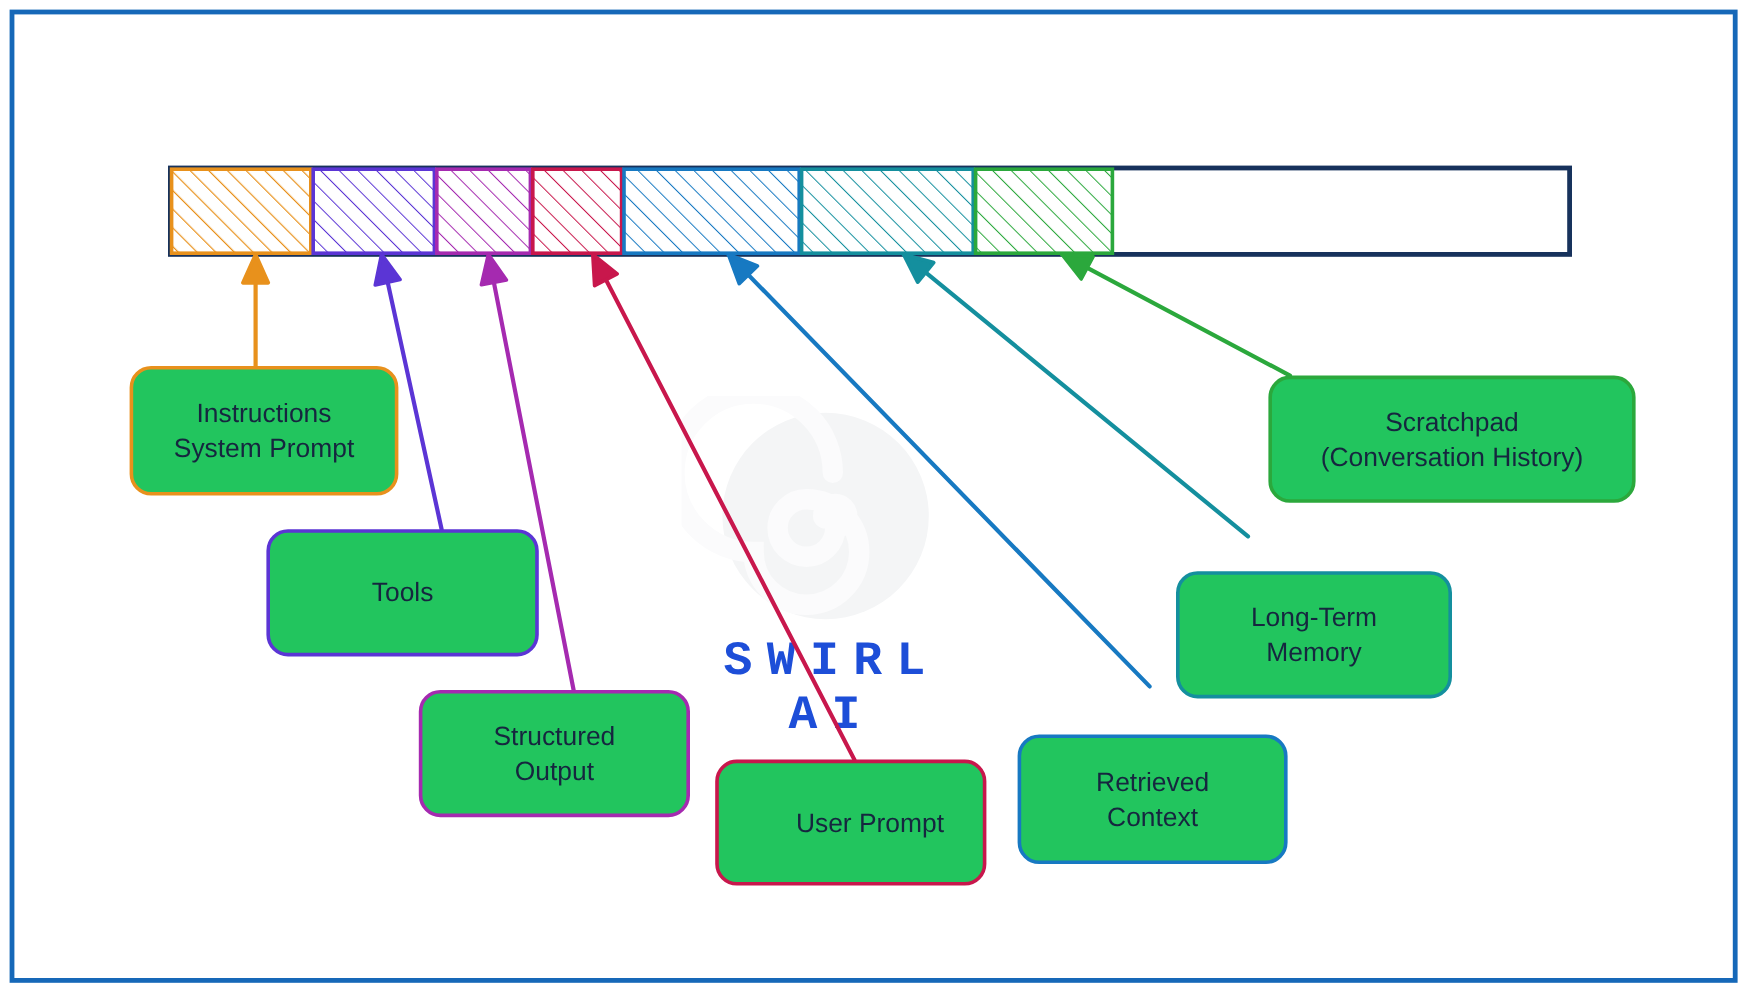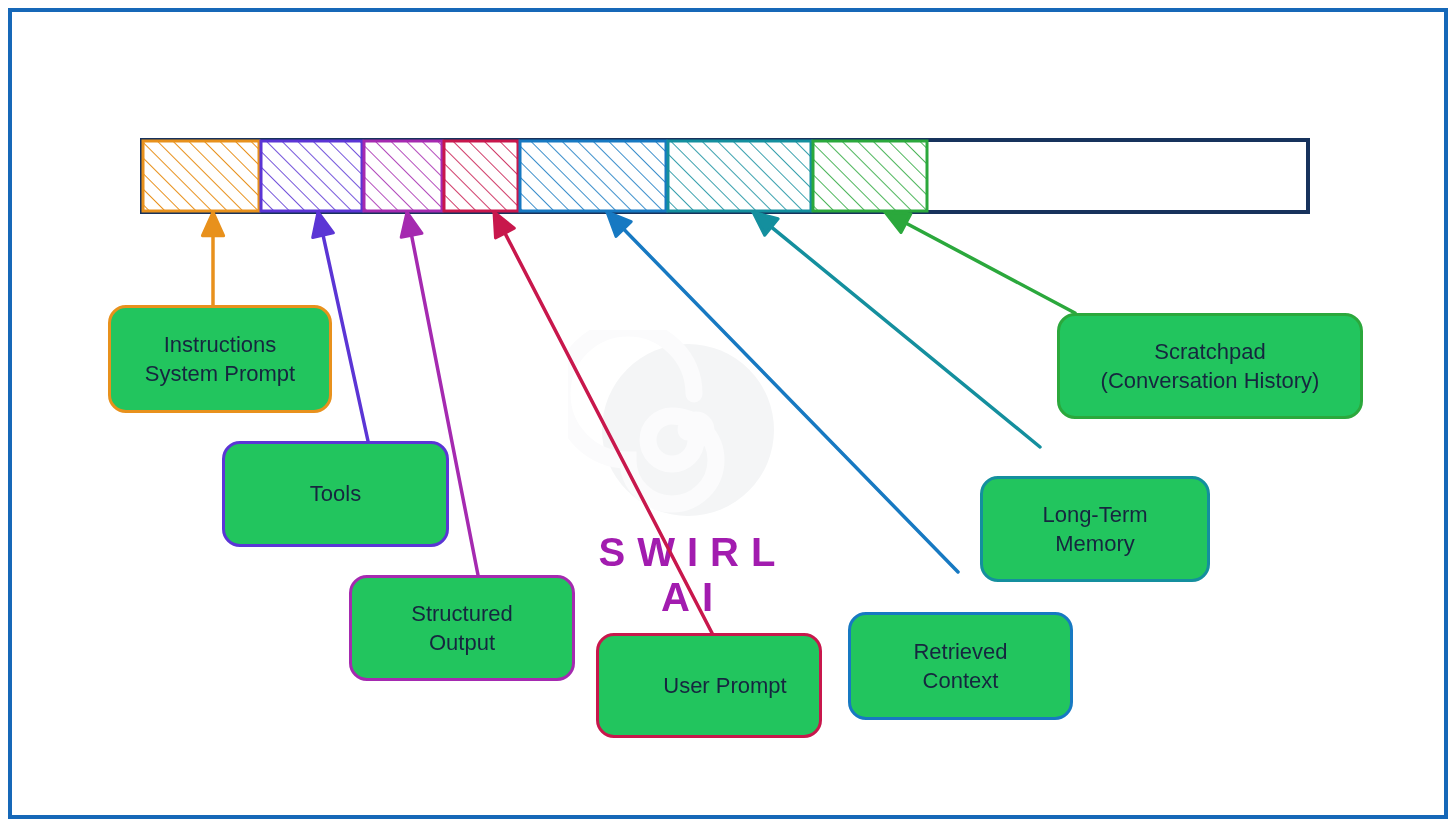--- a/index.html
+++ b/index.html
@@ -24,22 +24,22 @@
   
   #watermark{
     position:absolute;left:568px;top:330px;
     width:240px;height:250px;
     pointer-events:none;
   }
   #watermark .wm-text{
     position:absolute;left:-10px;top:200px;
     width:270px;text-align:center;
     font-size:40px;font-weight:bold;letter-spacing:12px;
-    color:#a21caf;
-    font-family:Liberation Sans, sans-serif;
+    color:#1d4ed8;
+    font-family:Liberation Mono, monospace;
   }
 
   
   #art{position:absolute;left:0;top:0;width:1456px;height:827px;}
 
   
   .label-box{
     position:absolute;
     box-sizing:border-box;
     background:#22c55e;

